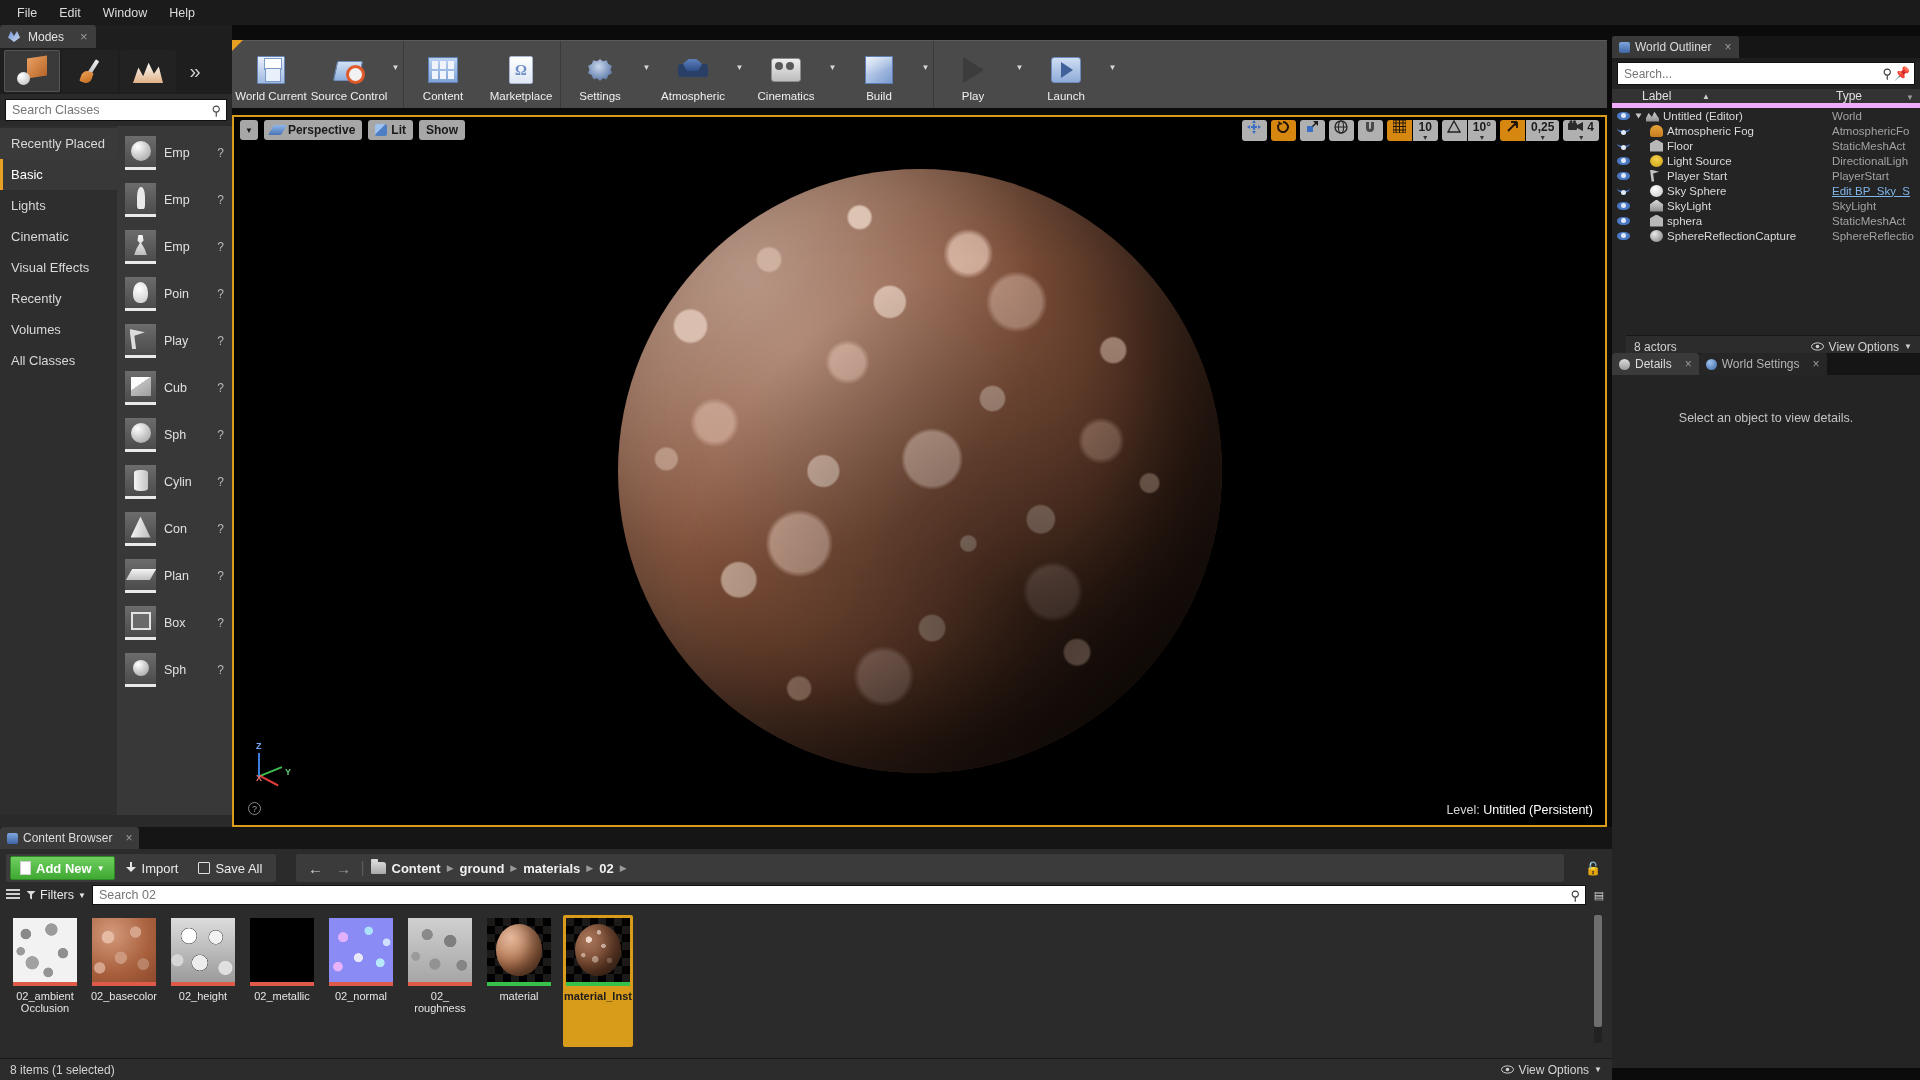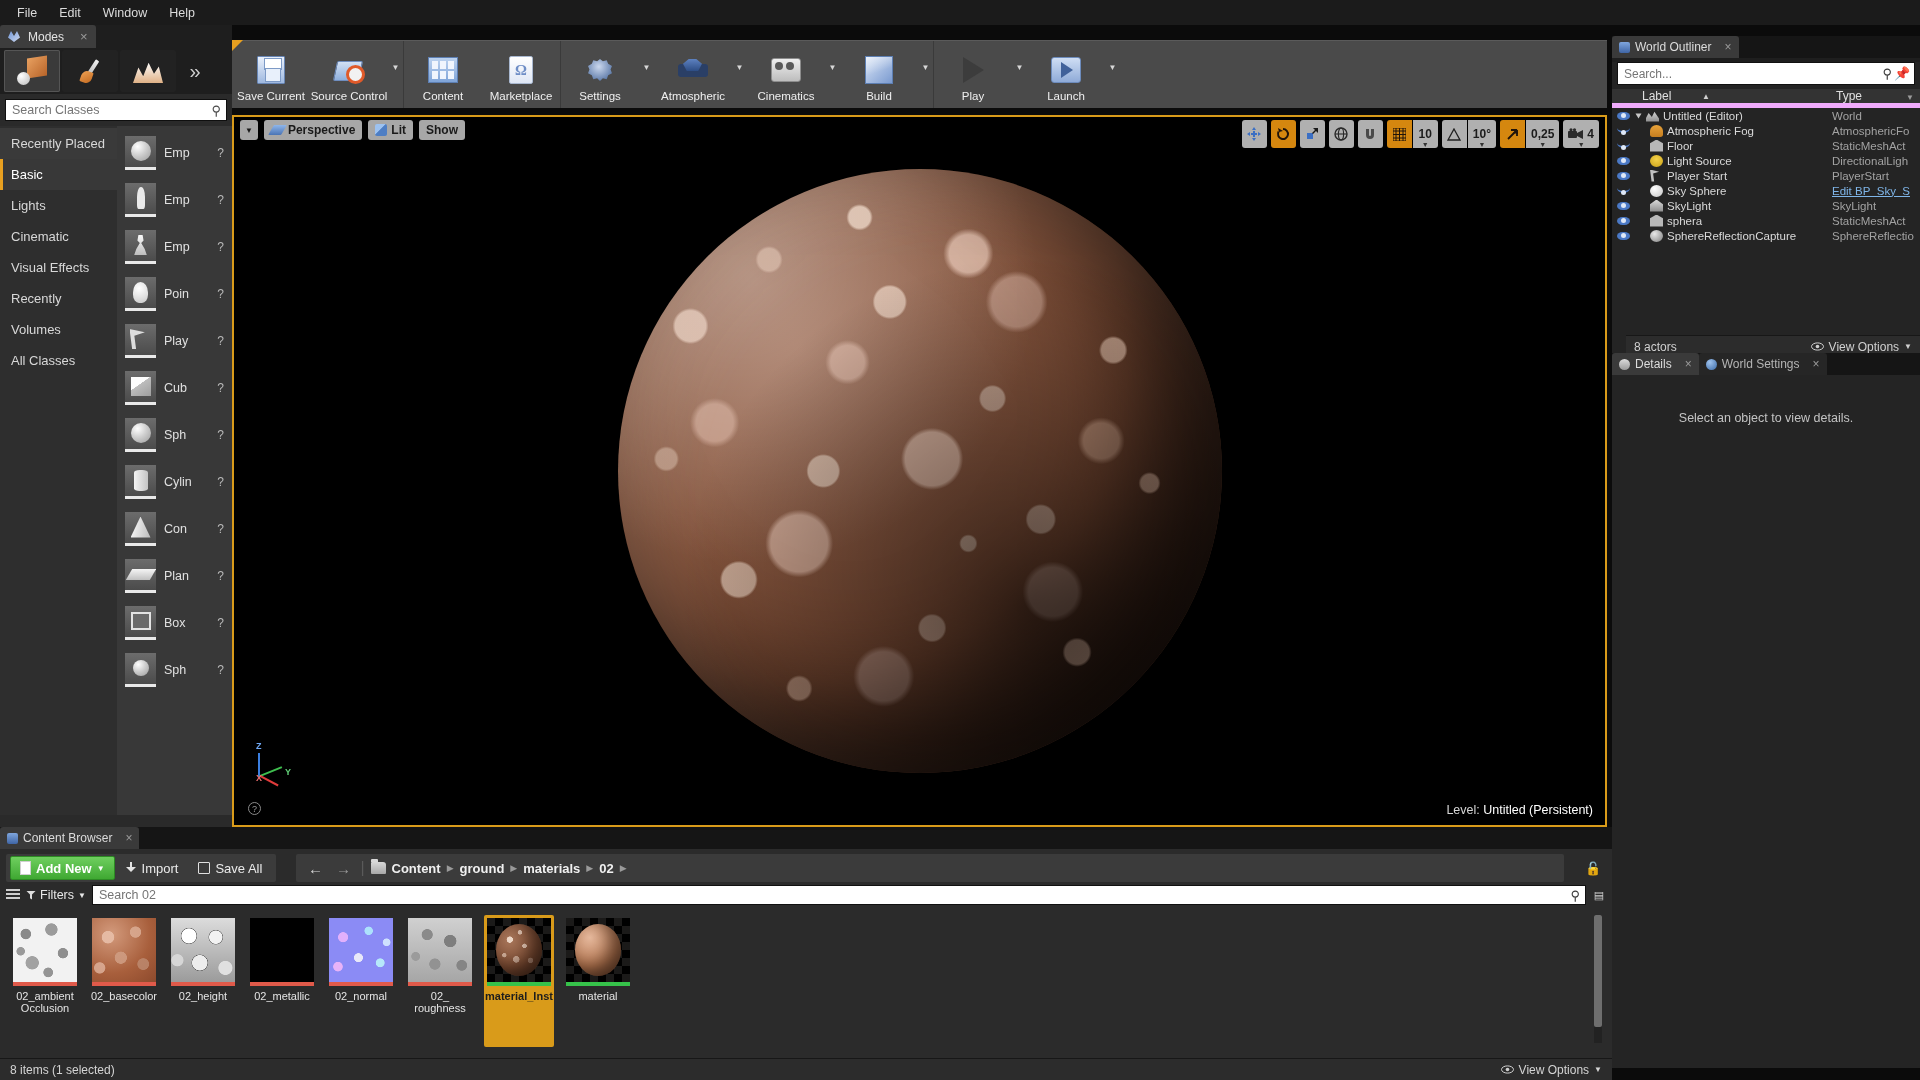--- a/index.html
+++ b/index.html
@@ -157,22 +157,22 @@
     display: flex; align-items: center; padding-left: 6px; gap: 6px; z-index: 4;
   }
   .vp-btn {
     height: 20px; background: rgba(190,190,190,.88); border-radius: 3px;
     display: flex; align-items: center; gap: 4px; padding: 0 7px;
     font-size: 12px; color: #1a1a1a; font-weight: bold;
   }
   .vp-btn.sq { padding: 0 5px; }
   .vp-right { position: absolute; right: 6px; top: 3px; display: flex; gap: 4px; align-items: center; z-index: 4; }
   .sn-btn {
-    height: 28px; min-width: 25px; background: rgba(195,195,195,.9); border-radius: 3px;
-    display: flex; align-items: center; justify-content: center; gap: 3px; padding: 0 5px;
+    height: 21px; min-width: 25px; background: rgba(195,195,195,.9); border-radius: 3px;
+    display: flex; justify-content: center; gap: 3px; padding: 0 5px;
     font-size: 12px; color: #1c1c1c; font-weight: bold; position: relative;
   }
   .sn-btn.on { background: #d5870f; }
   .sn-btn.joined-l { border-top-right-radius:0;border-bottom-right-radius:0;margin-right:-3px;}
   .sn-btn.joined-r { border-top-left-radius:0;border-bottom-left-radius:0;}
   .sn-btn .caret { position:absolute; bottom:0px; left:50%; transform:translateX(-50%); font-size:7px; color:#333; }
   .vp-persp-ico { width:13px;height:10px;background:linear-gradient(#8fb6ea,#4a74b5);transform:skewX(-30deg);border-radius:1px;}
   .vp-lit-ico { width:12px;height:12px;background:linear-gradient(135deg,#9dc2f0 45%,#4e7ec4 46%);border-radius:2px;}
   .sphere-holder { position:absolute; left:0; top:0; width:100%; height:100%; display:flex;align-items:center;justify-content:center;}
   .rock-sphere {
@@ -547,21 +547,21 @@
     </div>
   </div>
 
   <div class="tb-corner"></div>
   <div class="main-toolbar">
     <div class="tb-group">
       <div class="tb-item">
         <span class="tb-icon">
             <i class="i-save"></i>
           </span>
-        <span class="tb-label">Save Current</span>
+        <span class="tb-label">World Current</span>
       </div>
       <div class="tb-item">
         <span class="tb-icon">
             <i class="i-src"></i>
           </span>
         <span class="tb-label">Source Control</span>
       </div>
       <div class="tb-arrow">▼</div>
     </div>
 
@@ -983,33 +983,33 @@
       <div class="asset">
         <span class="asset-thumb th-normal"></span>
         <span class="asset-bar" style="background:#e05a4a"></span>
         <span class="asset-name">02_normal</span>
       </div>
       <div class="asset">
         <span class="asset-thumb th-rough"></span>
         <span class="asset-bar" style="background:#e05a4a"></span>
         <span class="asset-name">02_ roughness</span>
       </div>
+      <div class="asset">
+        <span class="asset-thumb th-mat">
+            <i class="ball"></i>
+          </span>
+        <span class="asset-bar" style="background:#36c24a"></span>
+        <span class="asset-name">material</span>
+      </div>
       <div class="asset selected">
         <span class="asset-thumb th-mat">
             <i class="ball rocky"></i>
           </span>
         <span class="asset-bar" style="background:#36c24a"></span>
         <span class="asset-name">material_Inst</span>
-      </div>
-      <div class="asset">
-        <span class="asset-thumb th-mat">
-            <i class="ball"></i>
-          </span>
-        <span class="asset-bar" style="background:#36c24a"></span>
-        <span class="asset-name">material</span>
       </div>
       <div class="cb-scrollbar">
           <i></i>
         </div>
     </div>
 
     <div class="cb-footer">
       <span>8 items (1 selected)</span>
       <span class="view-options">
         <svg width="13" height="9" viewBox="0 0 13 9">

